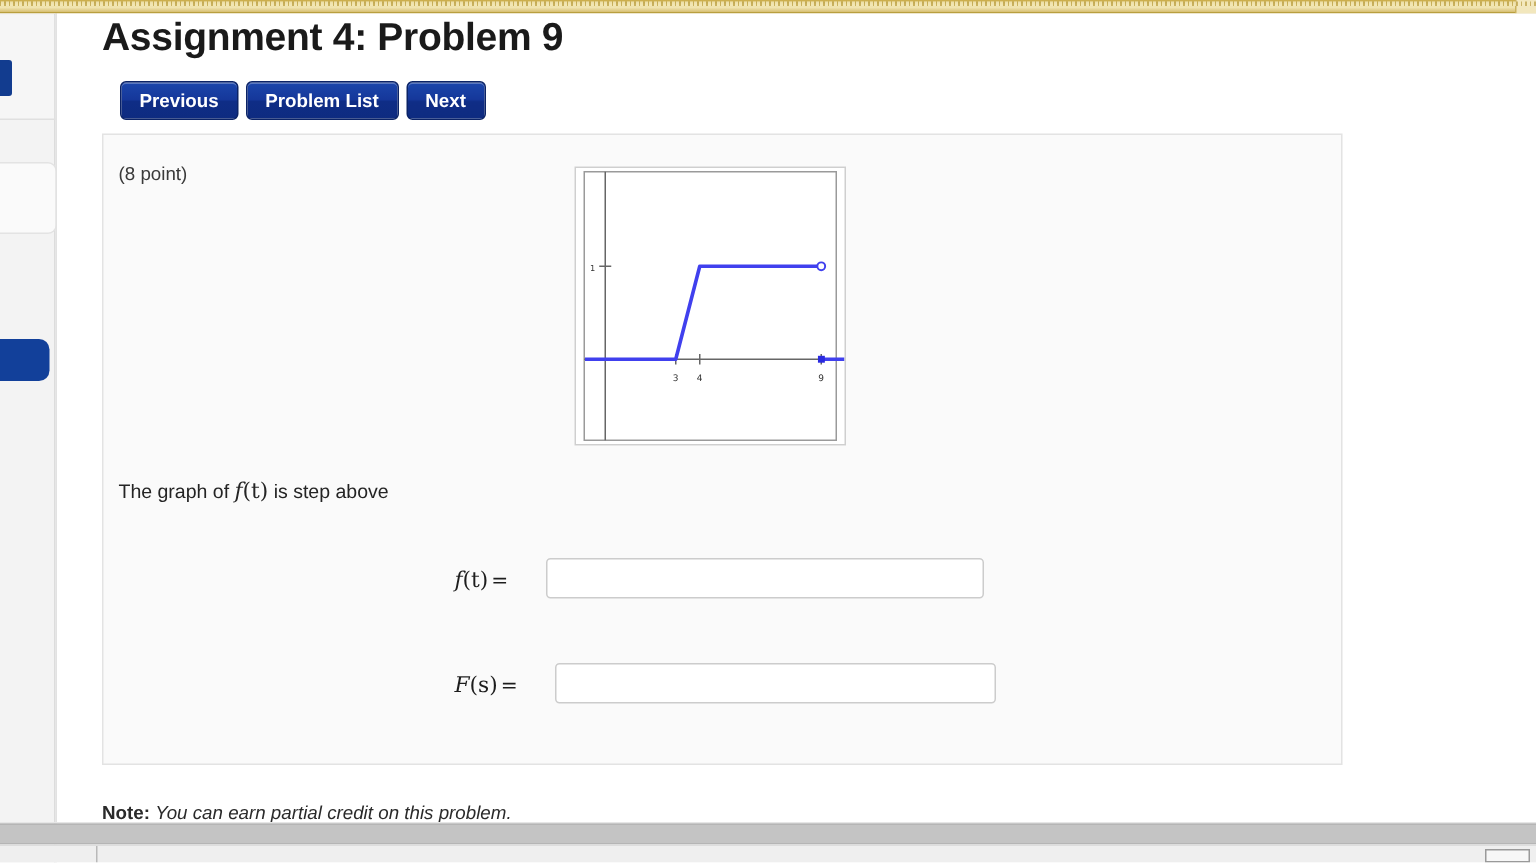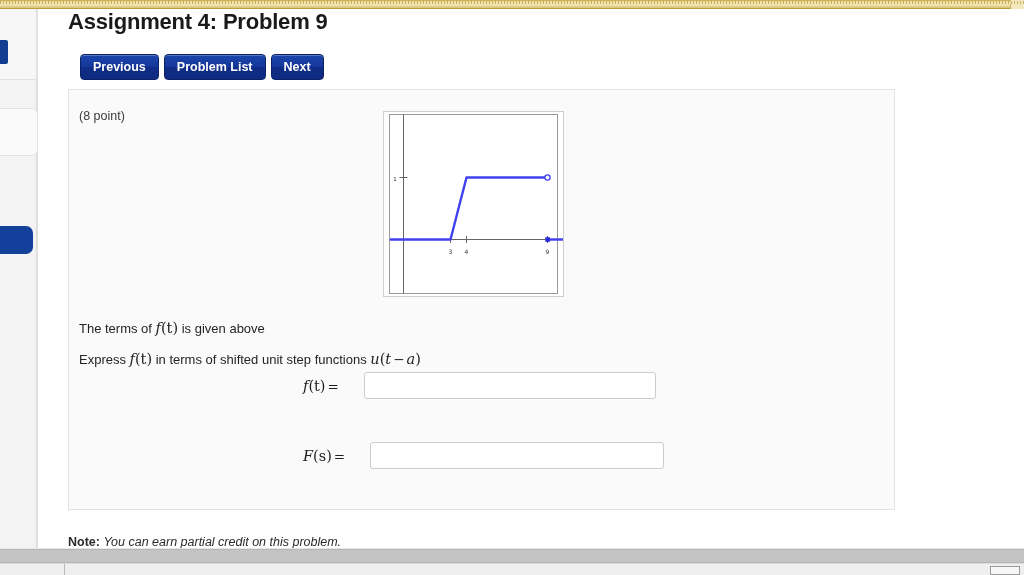--- a/index.html
+++ b/index.html
@@ -55,21 +55,21 @@
   }
   .left-vrule{
     position:absolute; left:37px; top:9px; width:1px; height:566px; background:#e2e2e2;
   }
 
   
   .page { position: absolute; left: 38px; top: 9px; width: 986px; height: 566px; background:#ffffff; }
 
   .page-title {
     position:absolute; left:30px; top:0px;
-    font-size: 22px; font-weight: bold; color:#1a1a1a; letter-spacing:-.2px;
+    font-size: 26px; font-weight: bold; color:#1a1a1a; letter-spacing:-.2px;
     white-space:nowrap;
   }
 
   .nav-row { position:absolute; left:30px; top:45px; display:flex; gap:5px;margin-left:12px; }
   .nav-btn {
     display:inline-flex; align-items:center; justify-content:center;
     height:26px; padding:0 12px;
     background: linear-gradient(to bottom, #1b46ab 0%, #15379a 48%, #0f2d86 52%, #0e2b80 100%);
     color:#ffffff; font-size:12.5px; font-weight:bold;
     border:1px solid #0b2366; border-radius:4px;
@@ -201,26 +201,23 @@
           <polyline points="6,127.5 66.5,127.5 82.5,65.5 163.5,65.5" fill="none" stroke="#4040ee" stroke-width="2.4" stroke-linejoin="round" stroke-linecap="butt"></polyline>
           <polyline points="163.5,127.5 179,127.5" fill="none" stroke="#4040ee" stroke-width="2.4" stroke-linecap="butt"></polyline>
 
           <circle cx="163.5" cy="65.5" r="2.6" fill="#ffffff" stroke="#4040ee" stroke-width="1.3"></circle>
 
           <rect x="161.3" y="125.2" width="4.6" height="4.6" fill="#2a2ae0"></rect>
         </svg>
       </div>
 
       <div class="prose l1">
-        <span>The terms of </span><span class="mi">f</span><span class="mpar">(t)</span><span> is given above</span>
-      </div>
-
-      <div class="prose l2">
-        <span>Express </span><span class="mi">f</span><span class="mpar">(t)</span><span> in terms of shifted unit step functions </span><span class="mi">u</span><span class="mpar">(</span><span class="mi">t</span><span class="mop">−</span><span class="mi">a</span><span class="mpar">)</span>
-      </div>
+        <span>The graph of </span><span class="mi">f</span><span class="mpar">(t)</span><span> is step above</span>
+      </div>
+
 
       <div class="ans-row r1">
         <span class="ans-label"><i class="mi">f</i><span class="mpar">(t)</span><span class="mop">=</span></span>
         <input class="ans-input" type="text" value="" style="">
       </div>
 
 
       <div class="ans-row r2">
         <span class="ans-label"><i class="mi-up">F</i><span class="mpar">(s)</span><span class="mop">=</span></span>
         <input class="ans-input" type="text" value="" style="">

